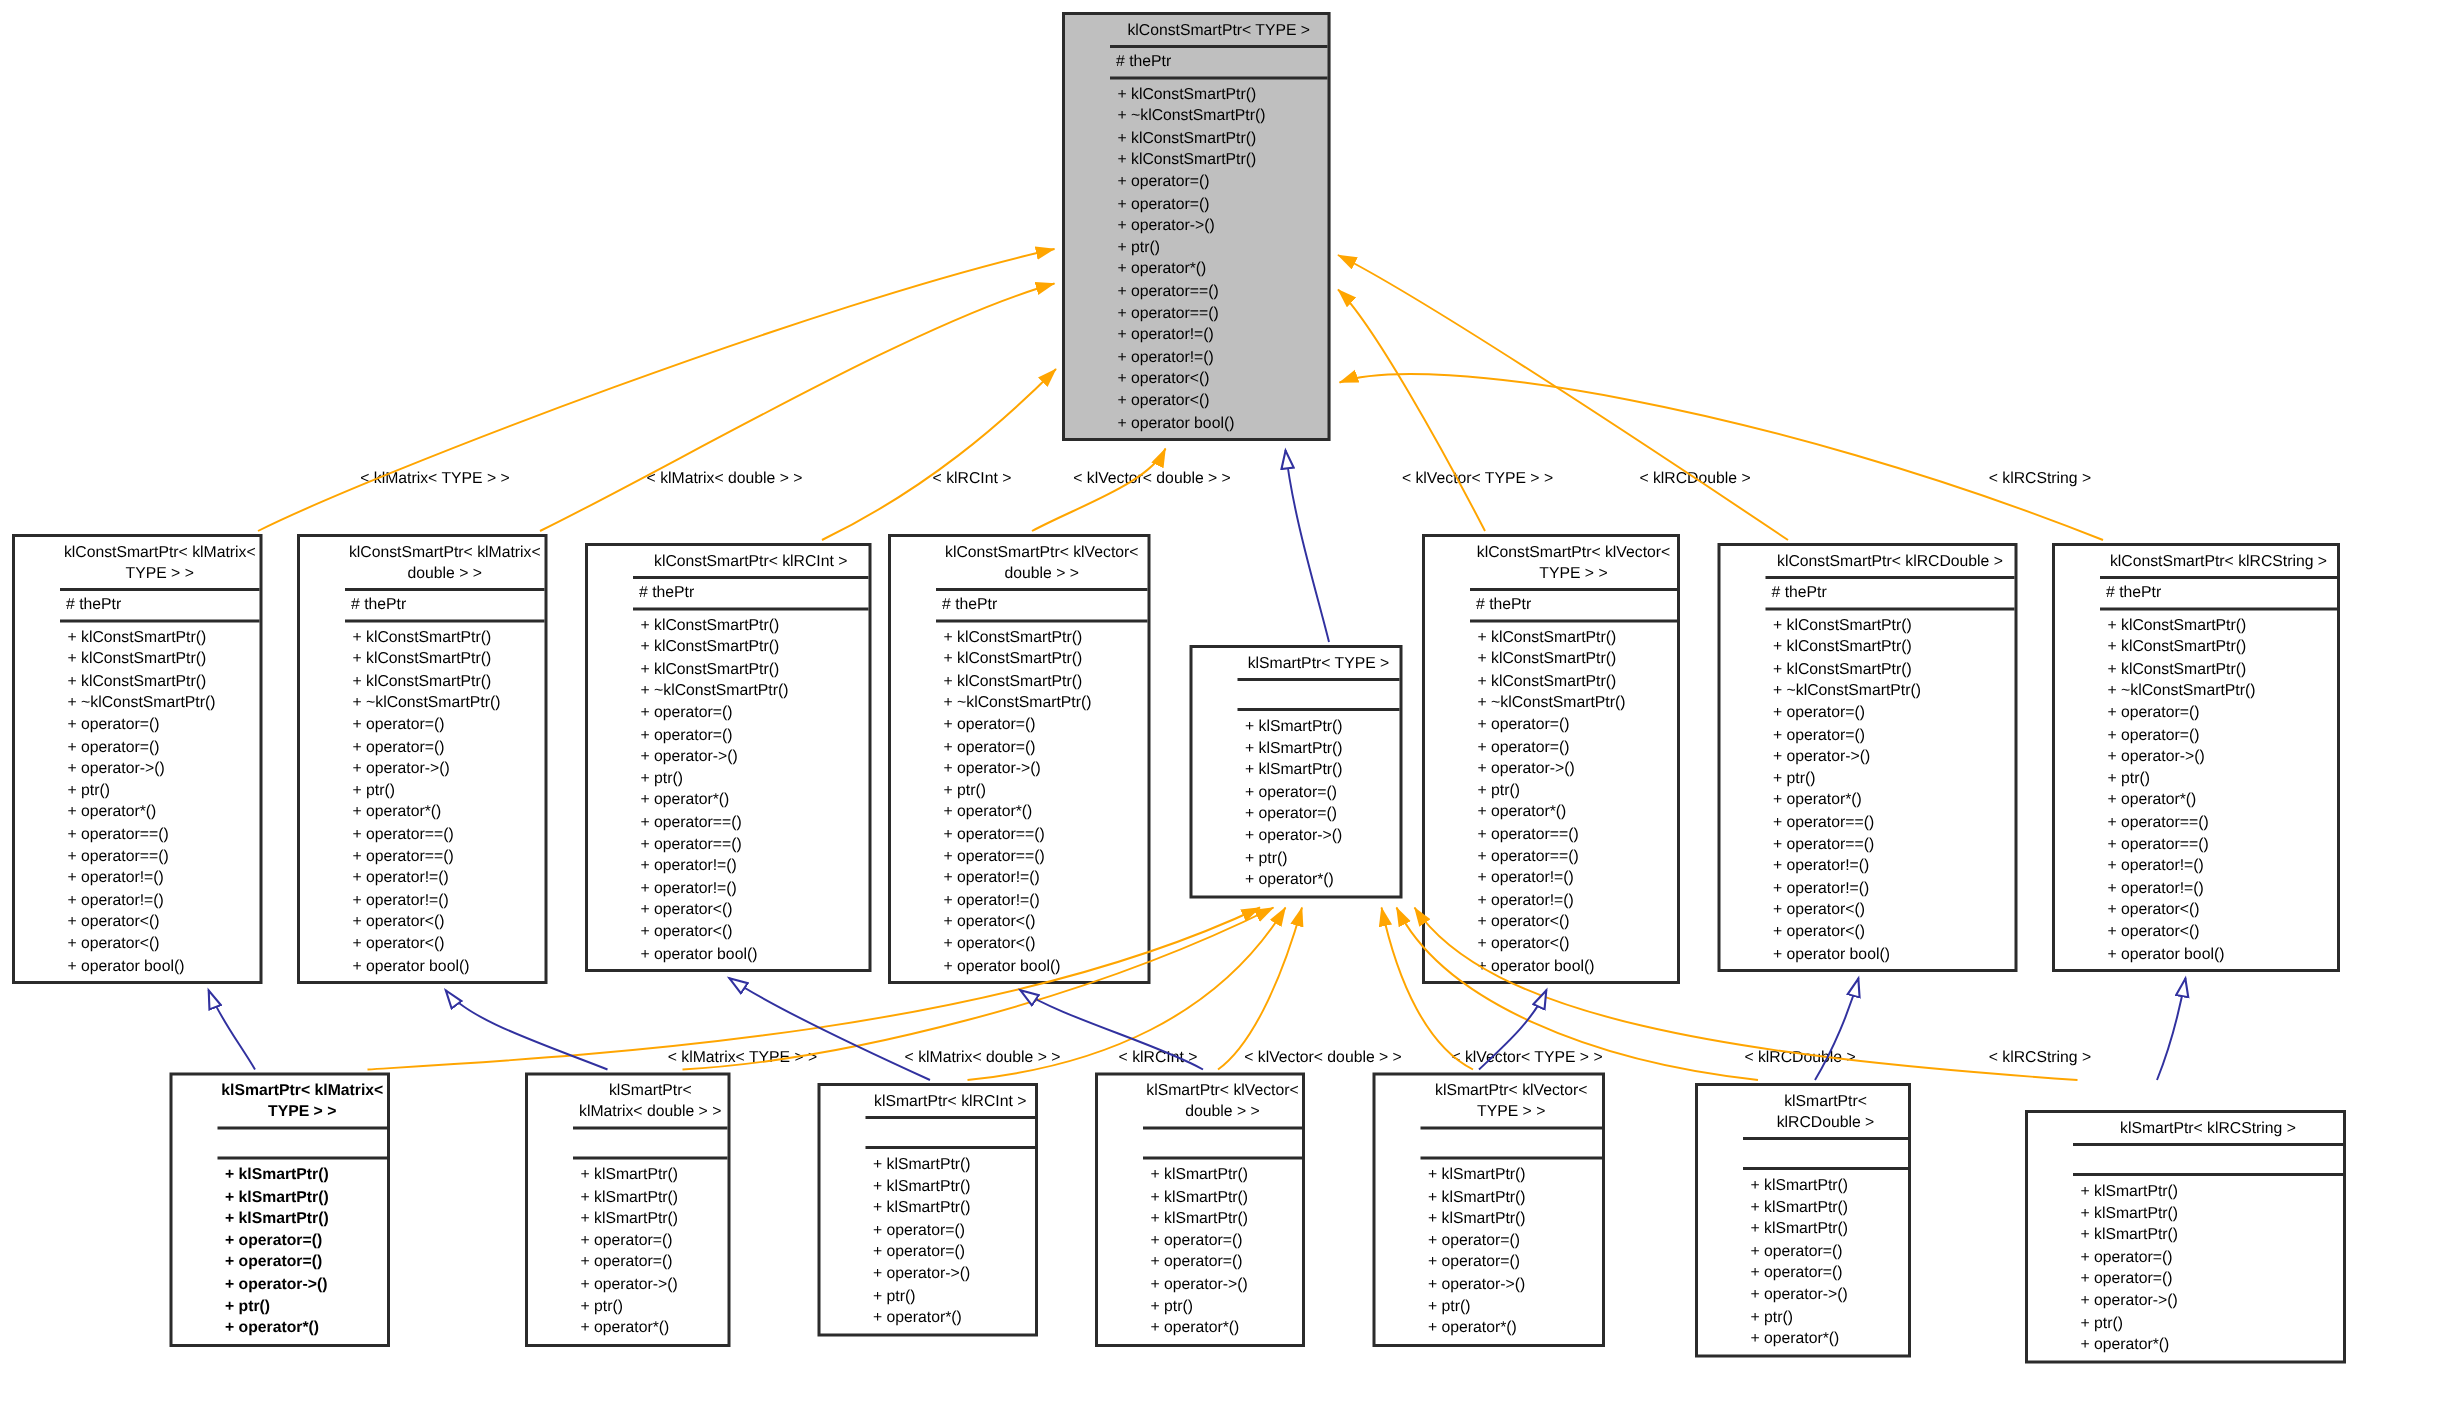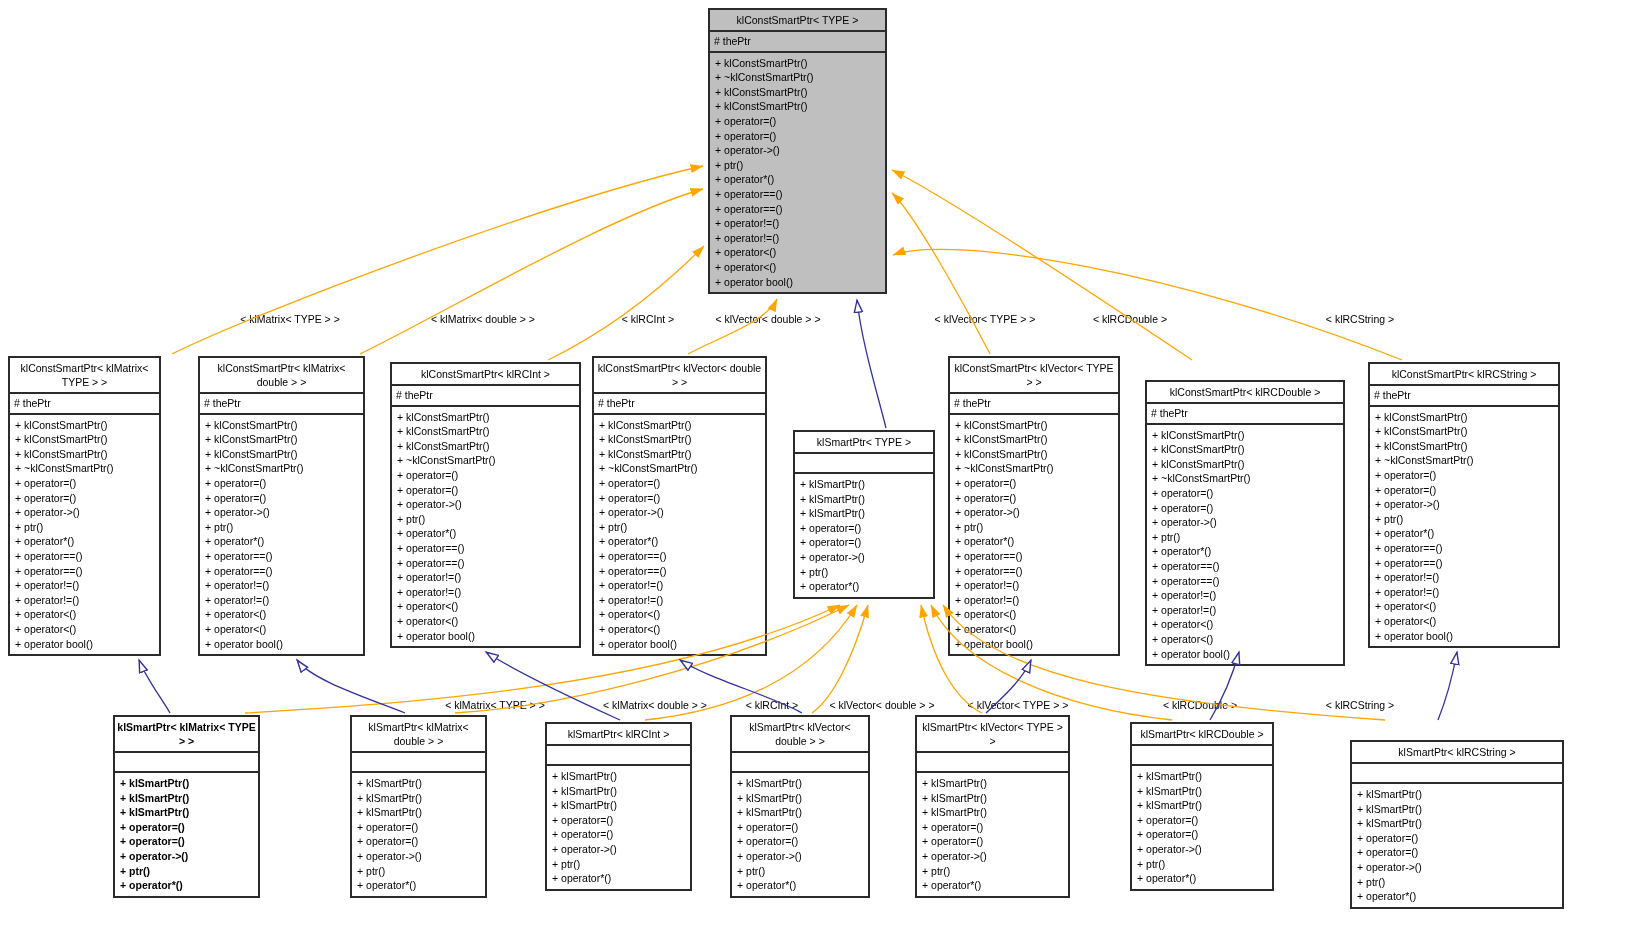--- a/index.html
+++ b/index.html
@@ -3,21 +3,21 @@
 <meta charset="utf-8">
 <style>
   :root{
     --orange:#ffa500; --blue:#31319f; --hl:#bfbfbf; --bd:#2b2b2b;
   }
   html,body{margin:0;padding:0;background:#fff;}
   #canvas{
     position:relative;width:1634px;height:940px;background:#fff;overflow:hidden;
     font-family:"Liberation Sans",sans-serif;font-size:10.5px;color:#000;
   }
-  .cls{position:absolute;background:#fff;border:2px solid var(--bd);box-sizing:border-box;z-index:1;}
+  .cls{position:absolute;background:#fff;border:2px solid var(--bd);box-sizing:border-box;z-index:1;padding-left:30px;}
   .cls.hl{background:var(--hl);}
   .cls-title{text-align:center;padding:3px 2px;line-height:14px;}
   .cls-attrs{border-top:2px solid var(--bd);padding:2px 4px;line-height:14px;min-height:20px;box-sizing:border-box;}
   .cls-methods{border-top:2px solid var(--bd);padding:3px 4px 3px 5px;}
   .m-row{line-height:14.6px;white-space:nowrap;}
   .edge-label{position:absolute;transform:translateX(-50%);white-space:nowrap;line-height:13px;z-index:2;}
   #edges{position:absolute;left:0;top:0;z-index:5;pointer-events:none;}
   path.t{stroke:var(--orange);fill:none;stroke-width:1.3;}
   path.i{stroke:var(--blue);fill:none;stroke-width:1.3;}
   .arrow-o{fill:var(--orange);stroke:none;}
@@ -93,21 +93,21 @@
         <div class="m-row">+ klSmartPtr()</div>
         <div class="m-row">+ klSmartPtr()</div>
         <div class="m-row">+ klSmartPtr()</div>
         <div class="m-row">+ operator=()</div>
         <div class="m-row">+ operator=()</div>
         <div class="m-row">+ operator-&gt;()</div>
         <div class="m-row">+ ptr()</div>
         <div class="m-row">+ operator*()</div>
       </div>
     </div>
-    <div class="cls" style="left: 8px; top: 356px; width: 153px;">
+    <div class="cls" style="left: 8px; top: 356px; width: 167px;">
       <div class="cls-title">klConstSmartPtr&lt; klMatrix&lt; TYPE &gt; &gt;</div>
       <div class="cls-attrs">
         <div class="m-row"># thePtr</div>
       </div>
       <div class="cls-methods">
         <div class="m-row">+ klConstSmartPtr()</div>
         <div class="m-row">+ klConstSmartPtr()</div>
         <div class="m-row">+ klConstSmartPtr()</div>
         <div class="m-row">+ ~klConstSmartPtr()</div>
         <div class="m-row">+ operator=()</div>
@@ -213,21 +213,21 @@
         <div class="m-row">+ operator*()</div>
         <div class="m-row">+ operator==()</div>
         <div class="m-row">+ operator==()</div>
         <div class="m-row">+ operator!=()</div>
         <div class="m-row">+ operator!=()</div>
         <div class="m-row">+ operator&lt;()</div>
         <div class="m-row">+ operator&lt;()</div>
         <div class="m-row">+ operator bool()</div>
       </div>
     </div>
-    <div class="cls" style="left: 1145px; top: 380px; width: 200px;">
+    <div class="cls" style="left: 1145px; top: 362px; width: 200px;">
       <div class="cls-title">klConstSmartPtr&lt; klRCDouble &gt;</div>
       <div class="cls-attrs">
         <div class="m-row"># thePtr</div>
       </div>
       <div class="cls-methods">
         <div class="m-row">+ klConstSmartPtr()</div>
         <div class="m-row">+ klConstSmartPtr()</div>
         <div class="m-row">+ klConstSmartPtr()</div>
         <div class="m-row">+ ~klConstSmartPtr()</div>
         <div class="m-row">+ operator=()</div>

